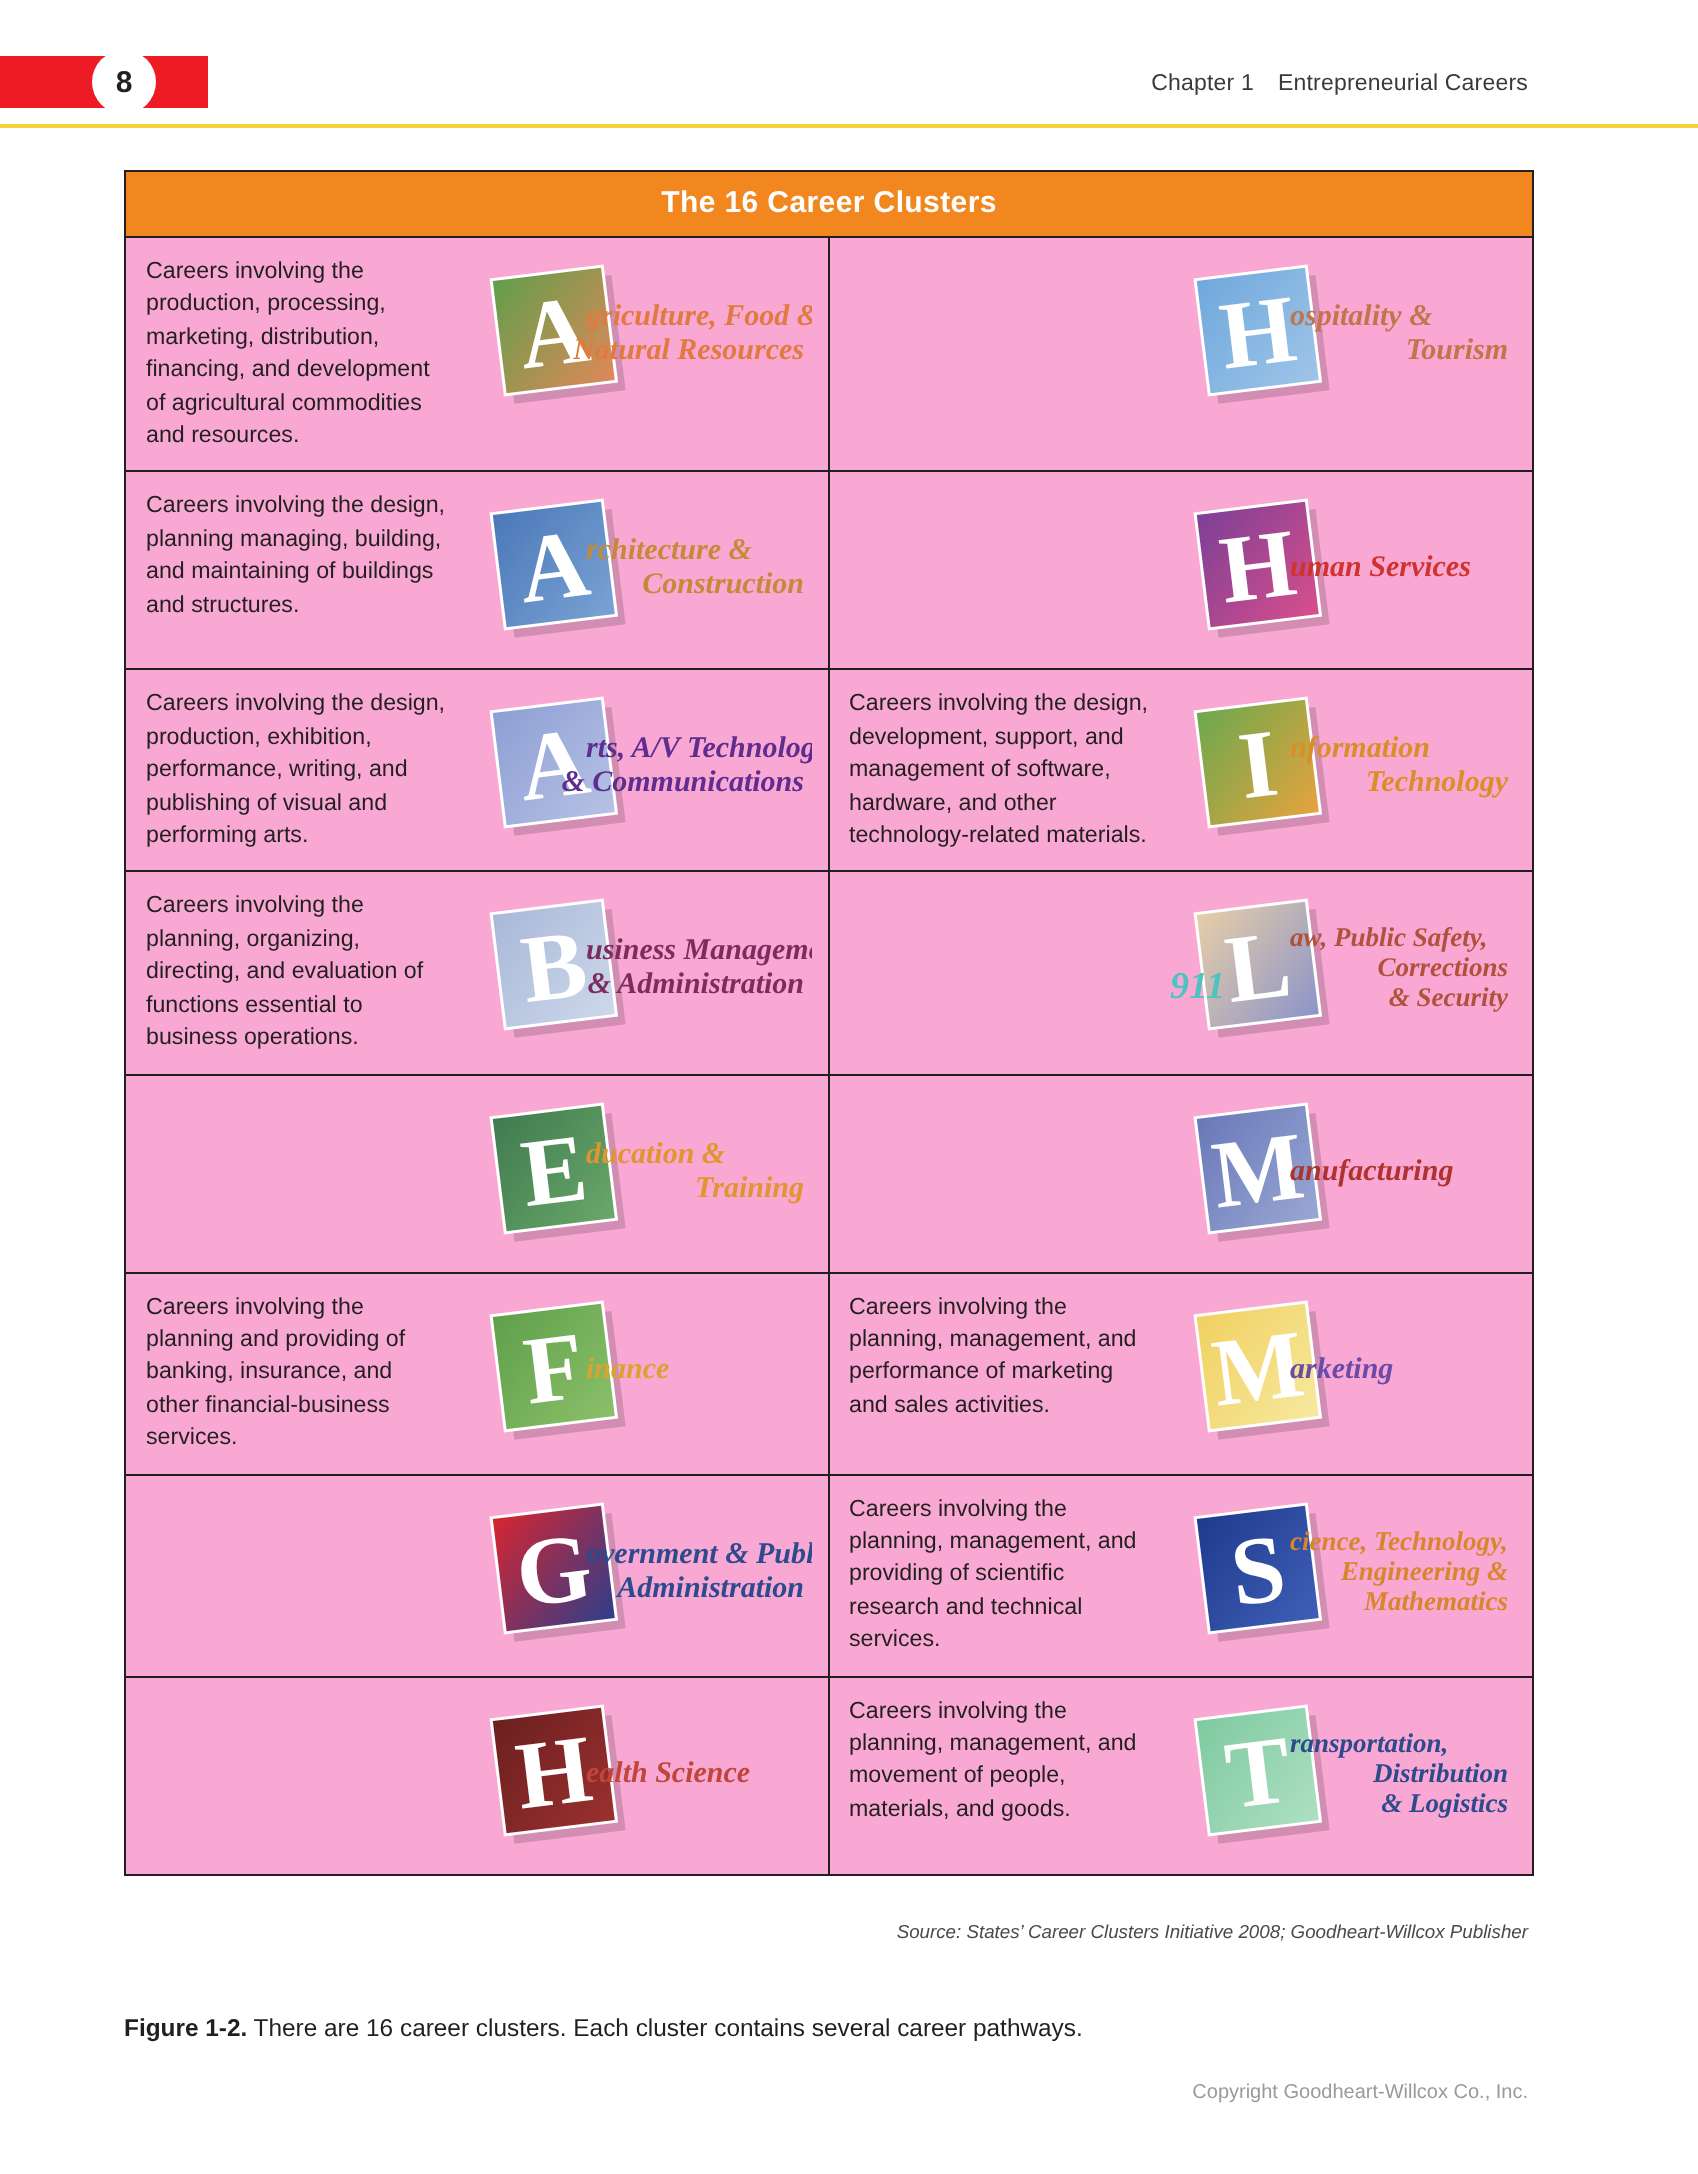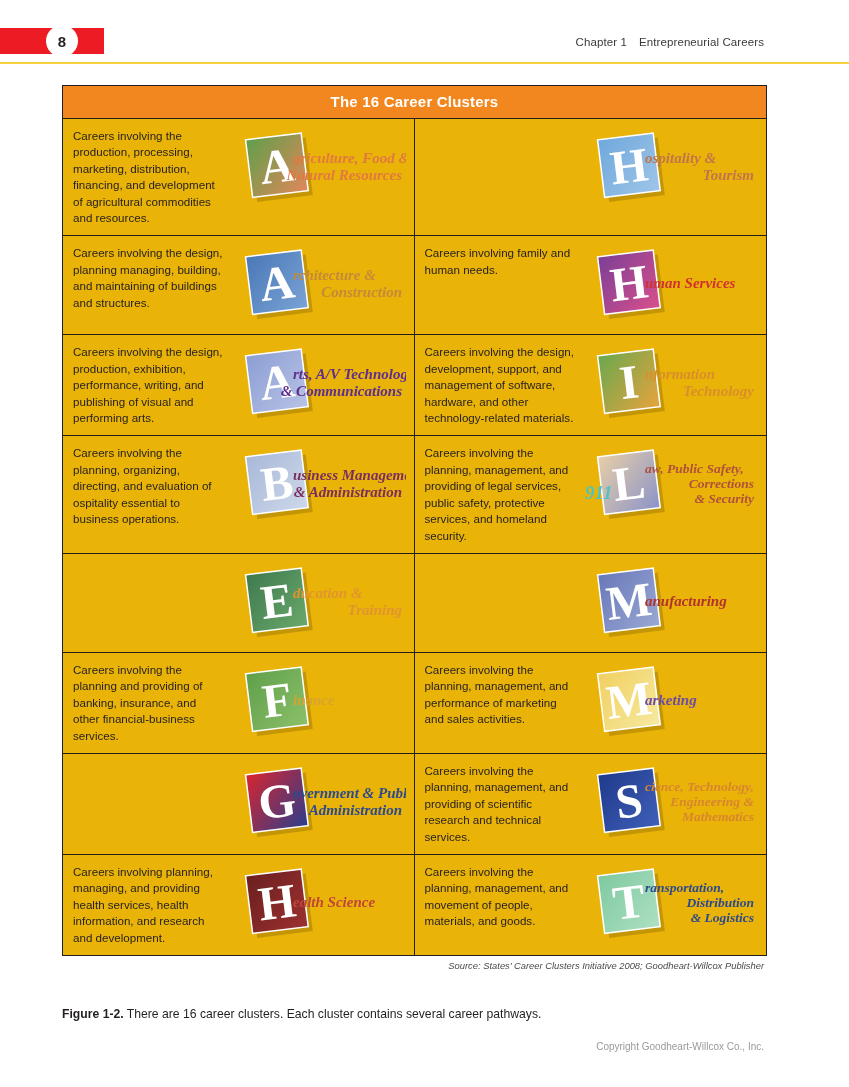--- a/index.html
+++ b/index.html
@@ -29,21 +29,21 @@
     font-size:11.5px;color:#3a3a3a;letter-spacing:.1px;white-space:nowrap;
   }
   .running-head .chap{margin-right:12px;margin-top:20px;}
   .rule{
     position:absolute;left:0;top:62px;width:849px;height:2px;
     background:#f6d33c;
   }
   
   .cluster-table{
     position:absolute;left:62px;top:85px;width:703px;
-    border:1px solid #231f20;border-collapse:collapse;background:#eab308;
+    border:1px solid #231f20;border-collapse:collapse;background:#f9a8d4;
   }
   .table-title{
     background:#f2871f;color:#ffffff;text-align:center;
     font-size:15px;font-weight:bold;padding:7px 0 8px;
     border-bottom:1px solid #231f20;letter-spacing:.2px;
   }
   .rows{display:block;}
   .row{display:flex;border-top:1px solid #231f20;}
   .row:first-child{border-top:none;}
   .cell{
@@ -166,21 +166,20 @@
     </defs>
     <g transform="translate(18,8) rotate(-7 30 30)">
       <rect x="4" y="5" width="56" height="58" fill="#000" opacity="0.16"></rect>
       <rect x="0" y="0" width="56" height="58" fill="url(#ghuman-services-logo)" stroke="#ffffff" stroke-width="1.5"></rect>
       <text x="28" y="46" text-anchor="middle" font-family="'Liberation Serif', serif" font-weight="bold" font-size="48" fill="#ffffff">H</text>
     </g>
 
     <text x="62" y="43" text-anchor="start" font-family="'Liberation Serif', serif" font-style="italic" font-weight="bold" font-size="15" fill="#d0322f">uman Services</text>
   </svg>
           </span>
-          <p class="desc">Careers involving family and human needs.</p>
         </div>
       </div>
       <div class="row">
         <div class="cell left">
           <span class="logo">
   <svg width="175" height="78" viewBox="0 0 175 78">
     <defs>
       <linearGradient id="garts-av-technology-communications-logo" x1="0" y1="0" x2="1" y2="1">
         <stop offset="0%" stop-color="#8c9ed4"></stop>
         <stop offset="100%" stop-color="#b7c2e4"></stop>
@@ -233,21 +232,21 @@
     <g transform="translate(18,8) rotate(-7 30 30)">
       <rect x="4" y="5" width="56" height="58" fill="#000" opacity="0.16"></rect>
       <rect x="0" y="0" width="56" height="58" fill="url(#gbusiness-management-administration-logo)" stroke="#ffffff" stroke-width="1.5"></rect>
       <text x="28" y="46" text-anchor="middle" font-family="'Liberation Serif', serif" font-weight="bold" font-size="48" fill="#ffffff">B</text>
     </g>
 
     <text x="62" y="34.5" text-anchor="start" font-family="'Liberation Serif', serif" font-style="italic" font-weight="bold" font-size="15" fill="#7b2d5e">usiness  Management</text>
               <text x="171" y="51.5" text-anchor="end" font-family="'Liberation Serif', serif" font-style="italic" font-weight="bold" font-size="15" fill="#7b2d5e">&amp; Administration</text>
   </svg>
           </span>
-          <p class="desc">Careers involving the planning, organizing, directing, and evaluation of ospitality essential to business operations.</p>
+          <p class="desc">Careers involving the planning, organizing, directing, and evaluation of functions essential to business operations.</p>
         </div>
         <div class="cell right">
           <span class="logo">
   <svg width="175" height="78" viewBox="0 0 175 78">
     <defs>
       <linearGradient id="glaw-public-safety-corrections-security-logo" x1="0" y1="0" x2="1" y2="1">
         <stop offset="0%" stop-color="#e8cfa8"></stop>
         <stop offset="100%" stop-color="#8b93c9"></stop>
       </linearGradient>
     </defs>
@@ -255,21 +254,20 @@
       <rect x="4" y="5" width="56" height="58" fill="#000" opacity="0.16"></rect>
       <rect x="0" y="0" width="56" height="58" fill="url(#glaw-public-safety-corrections-security-logo)" stroke="#ffffff" stroke-width="1.5"></rect>
       <text x="28" y="46" text-anchor="middle" font-family="'Liberation Serif', serif" font-weight="bold" font-size="48" fill="#ffffff">L</text>
     </g>
     <text x="2" y="54" font-family="'Liberation Serif', serif" font-style="italic" font-weight="bold" font-size="19" fill="#4fc3c0">911</text>
     <text x="62" y="28" text-anchor="start" font-family="'Liberation Serif', serif" font-style="italic" font-weight="bold" font-size="13.5" fill="#b0513c">aw, Public Safety,</text>
               <text x="171" y="43" text-anchor="end" font-family="'Liberation Serif', serif" font-style="italic" font-weight="bold" font-size="13.5" fill="#b0513c">Corrections</text>
               <text x="171" y="58" text-anchor="end" font-family="'Liberation Serif', serif" font-style="italic" font-weight="bold" font-size="13.5" fill="#b0513c">&amp; Security</text>
   </svg>
           </span>
-          <p class="desc">Careers involving the planning, management, and providing of legal services, public safety, protective services, and homeland security.</p>
         </div>
       </div>
       <div class="row">
         <div class="cell left">
           <span class="logo">
   <svg width="175" height="78" viewBox="0 0 175 78">
     <defs>
       <linearGradient id="geducation-training-logo" x1="0" y1="0" x2="1" y2="1">
         <stop offset="0%" stop-color="#3f7a4f"></stop>
         <stop offset="100%" stop-color="#6aa86a"></stop>
@@ -404,21 +402,20 @@
     </defs>
     <g transform="translate(18,8) rotate(-7 30 30)">
       <rect x="4" y="5" width="56" height="58" fill="#000" opacity="0.16"></rect>
       <rect x="0" y="0" width="56" height="58" fill="url(#ghealth-science-logo)" stroke="#ffffff" stroke-width="1.5"></rect>
       <text x="28" y="46" text-anchor="middle" font-family="'Liberation Serif', serif" font-weight="bold" font-size="48" fill="#ffffff">H</text>
     </g>
 
     <text x="62" y="43" text-anchor="start" font-family="'Liberation Serif', serif" font-style="italic" font-weight="bold" font-size="15" fill="#c0453a">ealth Science</text>
   </svg>
           </span>
-          <p class="desc">Careers involving planning, managing, and providing health services, health information, and research and development.</p>
         </div>
         <div class="cell right">
           <span class="logo">
   <svg width="175" height="78" viewBox="0 0 175 78">
     <defs>
       <linearGradient id="gtransportation-distribution-logistics-logo" x1="0" y1="0" x2="1" y2="1">
         <stop offset="0%" stop-color="#7ec9a0"></stop>
         <stop offset="100%" stop-color="#aee0c2"></stop>
       </linearGradient>
     </defs>

